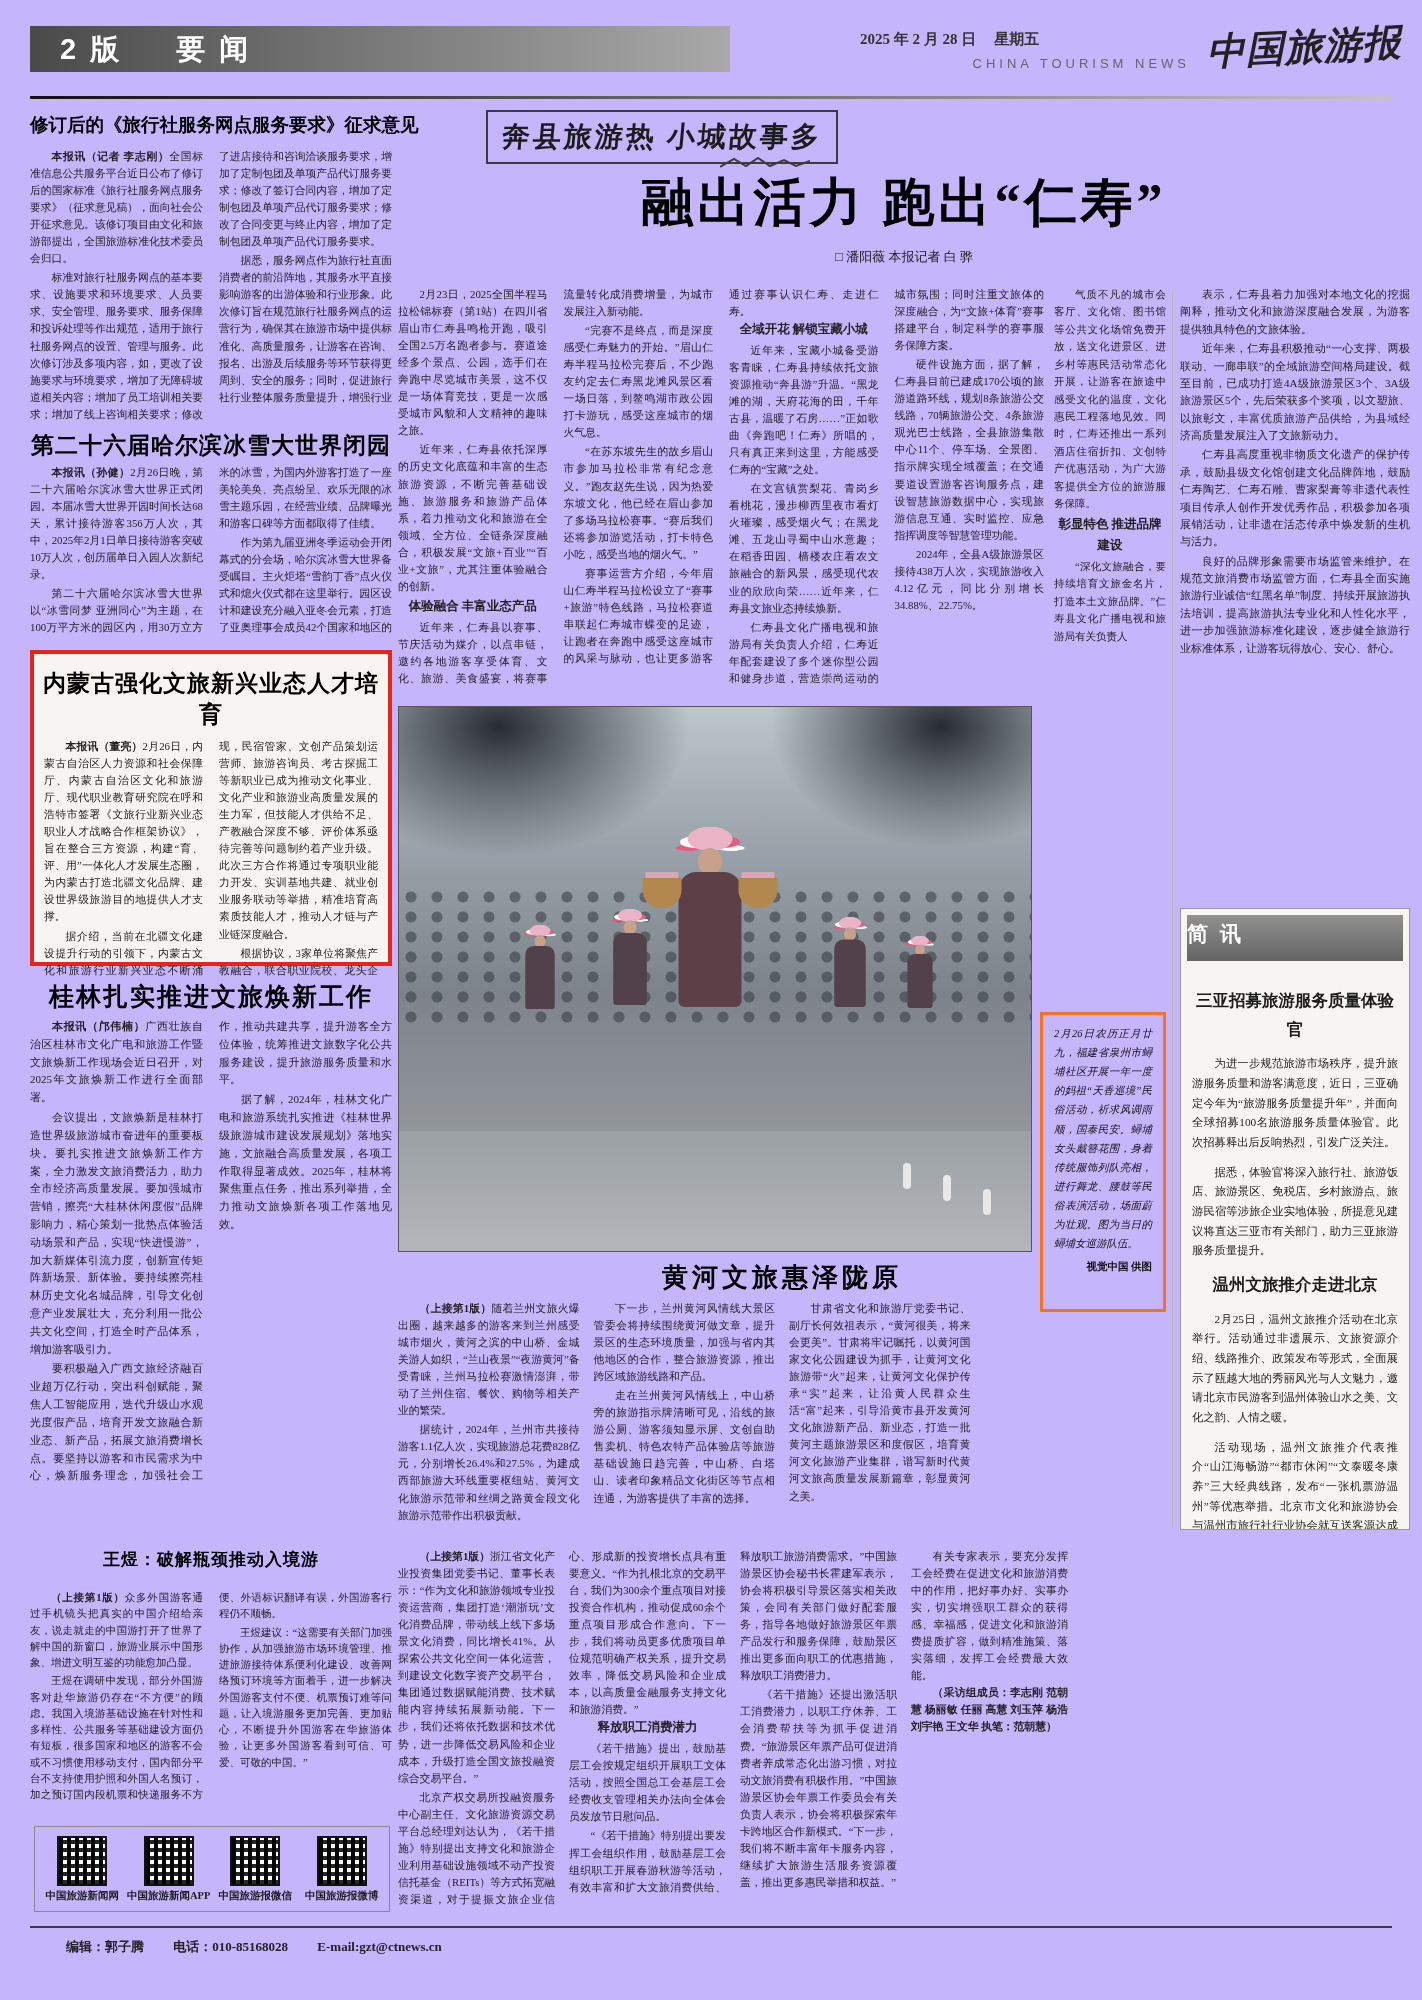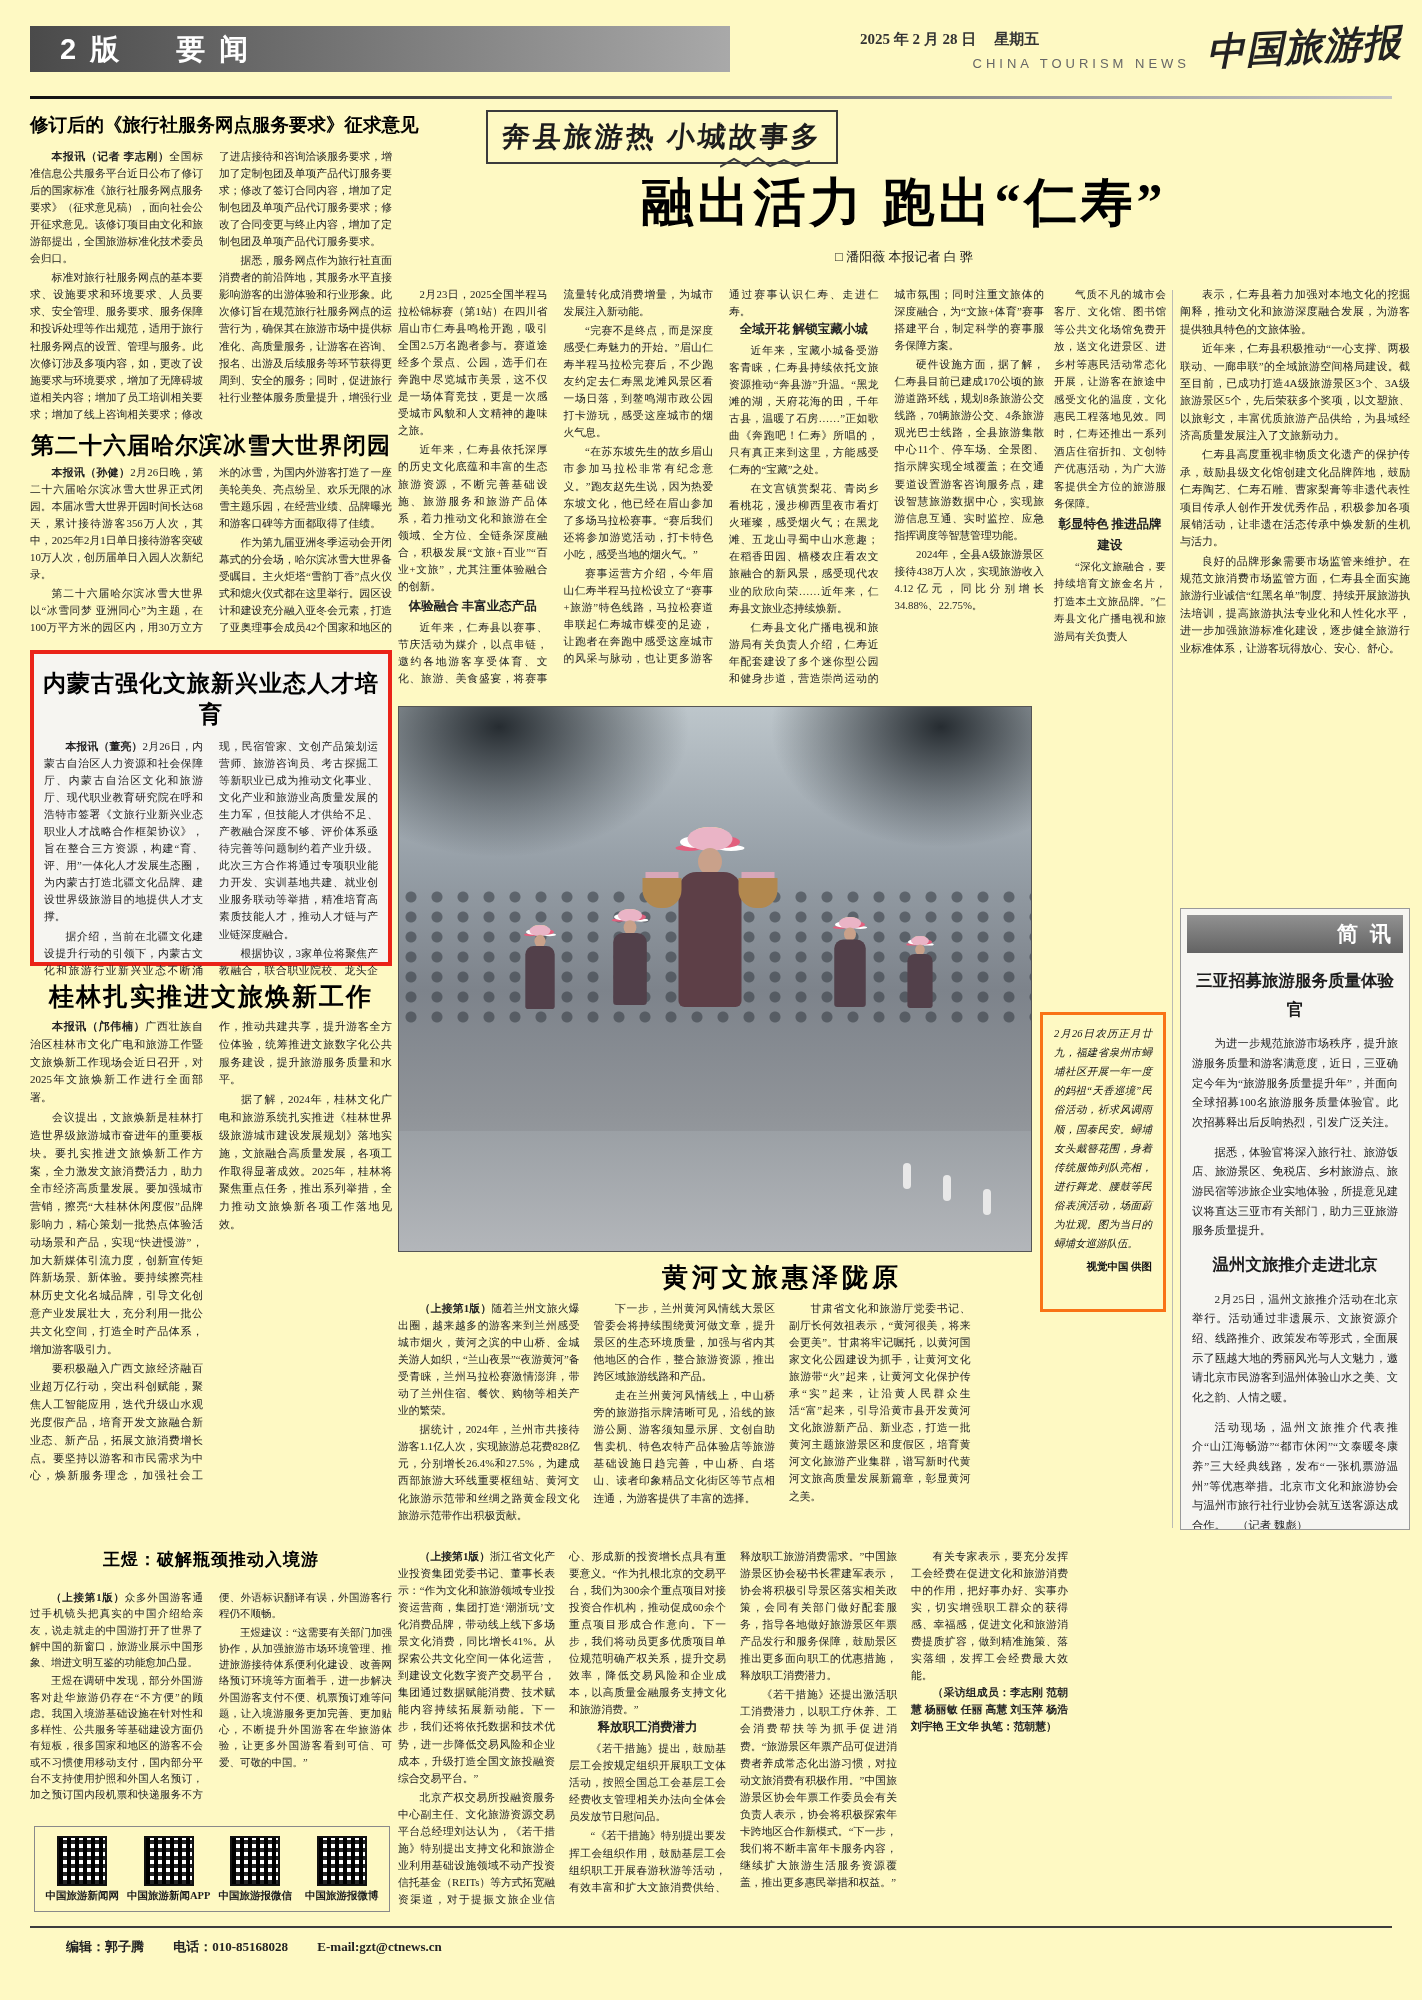--- a/index.html
+++ b/index.html
@@ -1,17 +1,17 @@
 <!DOCTYPE html>
 <html><head>
 <meta charset="utf-8">
 <style>
   *{margin:0;padding:0;box-sizing:border-box}
   html,body{background:#dcdcd8}
-  .page{position:relative;width:1422px;height:2000px;margin:0 auto;background:#fef9c3;
+  .page{position:relative;width:1422px;height:2000px;margin:0 auto;background:#c4b5fd;
         font-family:"Liberation Serif",serif;color:#1c1c1c;overflow:hidden}
   .blk{position:absolute}
 
   
   .hd-bar{left:30px;top:26px;width:700px;height:46px;
           background:linear-gradient(90deg,#4a4a4a,#a9a9a9);
           color:#fff;font-size:29px;font-weight:bold;letter-spacing:14px;
           line-height:46px;padding-left:30px;font-family:"Liberation Sans",sans-serif}
   .hd-date{right:232px;top:30px;width:330px;text-align:left;font-size:15px;font-weight:bold;color:#333}
   .hd-date .wd{margin-left:18px}
@@ -68,22 +68,22 @@
   .fig .basket.bl{left:-24px}.fig .basket.br{right:-24px}
   .bollard{position:absolute;width:8px;height:26px;border-radius:4px;background:#e8e8e8;bottom:36px}
 
   .capbox{left:1040px;top:1012px;width:126px;height:300px;border:3px solid #f97316;padding:9px 11px;
           font-size:10.5px;line-height:1.82;text-align:justify;font-style:italic;color:#111;overflow:hidden}
   .capbox .credit{font-style:normal;font-weight:bold;text-align:right;margin-top:4px}
   .vrule{left:1172px;top:290px;width:1px;height:1238px;background:#b9b9b4}
 
   
   .jxbox{left:1180px;top:908px;width:230px;height:622px;border:1px solid #999;background:#f6f5f1;overflow:hidden}
-  .jx-head{height:38px;margin:6px 6px 0;background:linear-gradient(180deg,#919191,#636363);
-           color:#fff;font-size:21px;font-weight:bold;text-align:right;line-height:38px;letter-spacing:12px}
+  .jx-head{height:46px;margin:6px 6px 12px;background:linear-gradient(180deg,#919191,#636363);
+           color:#fff;font-size:21px;font-weight:bold;text-align:left;line-height:38px;letter-spacing:12px}
   .jx-body{padding:4px 11px;font-size:11.3px;line-height:1.74;text-align:justify}
   .jx-body p{text-indent:2em;margin:10px 0 2px}
   .brief-title{font-size:16.5px;font-weight:bold;text-align:center;margin:12px 0 6px;text-indent:0!important}
 
   
   .qrbox{left:34px;top:1826px;width:356px;height:86px;border:1px solid #8a8a8a;display:flex;
          justify-content:space-around;align-items:center;padding:4px}
   .qrcell{text-align:center;width:84px}
   .qr{width:50px;height:50px;margin:0 auto 3px;border:2px solid #111;background:
       repeating-linear-gradient(0deg,rgba(0,0,0,.85) 0 4px,transparent 4px 8px),

